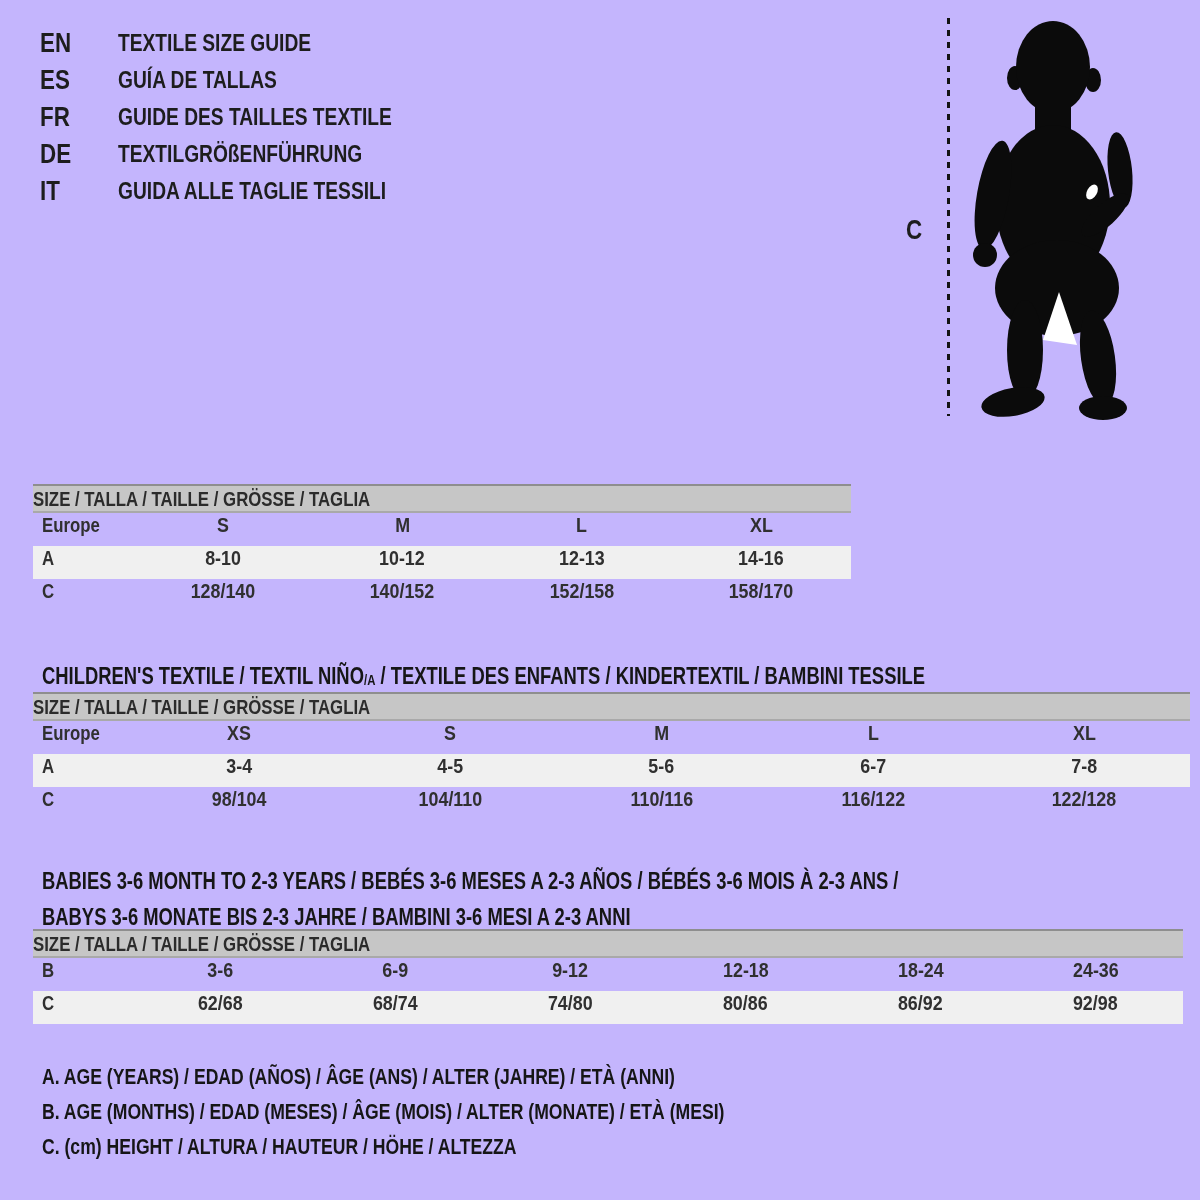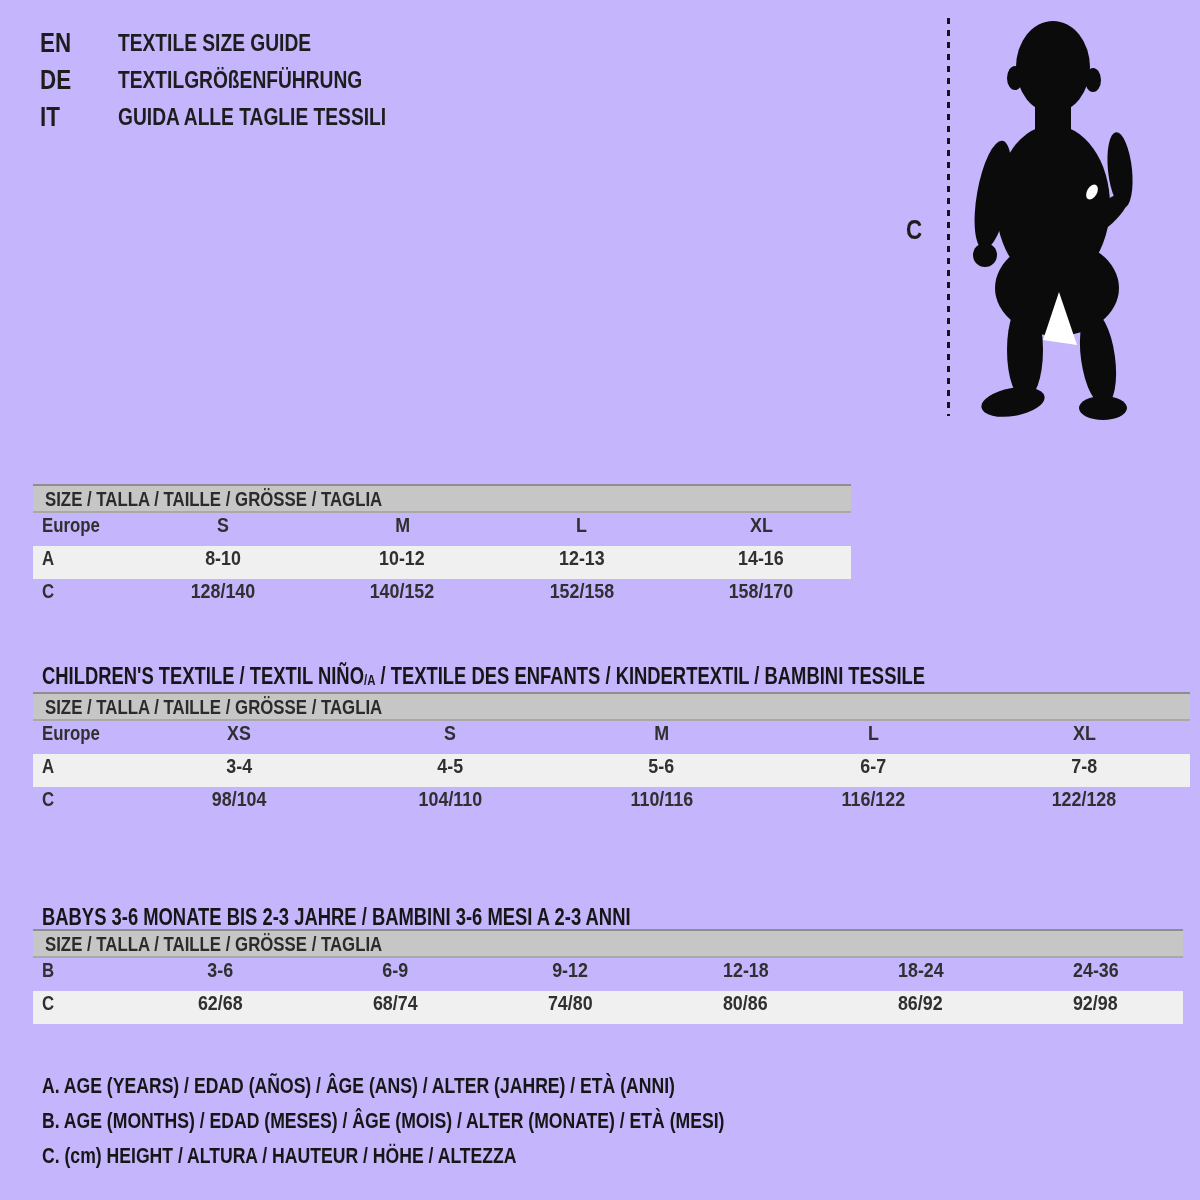--- a/index.html
+++ b/index.html
@@ -30,40 +30,48 @@
   .t-babies-title2{top:885px;}
   .sub-small{font-size:0.62em;vertical-align:-0.08em;}
 
   
   .size-table{position:absolute;left:33px;}
   .tbl-junior{top:484px;width:818px;}
   .tbl-children{top:692px;width:1157px;}
   .tbl-babies{top:929px;width:1150px;}
   .t-header{box-sizing:border-box;height:29px;background:#c6c6c6;
     border-top:2px solid #8e8e8e;border-bottom:2px solid #a9a9a9;
-    display:flex;align-items:center;padding-left:12px;
+    display:flex;align-items:center;padding-left:0;
     font-size:21px;font-weight:bold;color:#2b2b2b;}
   .t-row{display:flex;height:33px;font-size:21px;font-weight:bold;color:#303030;}
   .t-row.shaded{background:#f0f0f0;}
   .t-label{width:100px;padding-left:9px;box-sizing:border-box;}
   .t-cell{flex:1;text-align:center;}
 
   
   .legend{position:absolute;left:42px;top:1064px;}
-  .legend-line{height:35px;display:flex;align-items:flex-end;font-size:22px;font-weight:bold;color:#161616;}
+  .legend-line{height:35px;display:flex;align-items:flex-start;font-size:22px;font-weight:bold;color:#161616;}
 </style>
 </head>
 <body>
 
 <div class="canvas">
 
   <div class="lang-block">
       <div class="lang-row">
         <span class="lang-code"><span class="cond">EN</span></span>
         <span class="lang-label"><span class="cond">TEXTILE SIZE GUIDE</span></span>
+      </div>
+      <div class="lang-row">
+        <span class="lang-code"><span class="cond">ES</span></span>
+        <span class="lang-label"><span class="cond">GUÍA DE TALLAS</span></span>
+      </div>
+      <div class="lang-row">
+        <span class="lang-code"><span class="cond">FR</span></span>
+        <span class="lang-label"><span class="cond">GUIDE DES TAILLES TEXTILE</span></span>
       </div>
       <div class="lang-row">
         <span class="lang-code"><span class="cond">DE</span></span>
         <span class="lang-label"><span class="cond">TEXTILGRÖßENFÜHRUNG</span></span>
       </div>
       <div class="lang-row">
         <span class="lang-code"><span class="cond">IT</span></span>
         <span class="lang-label"><span class="cond">GUIDA ALLE TAGLIE TESSILI</span></span>
       </div>
     </div>
@@ -144,20 +152,21 @@
       <div class="t-row">
         <div class="t-label"><span class="cond">C</span></div>
         <div class="t-cell"><span class="condc">98/104</span></div>
         <div class="t-cell"><span class="condc">104/110</span></div>
         <div class="t-cell"><span class="condc">110/116</span></div>
         <div class="t-cell"><span class="condc">116/122</span></div>
         <div class="t-cell"><span class="condc">122/128</span></div>
       </div>
     </div>
 
+  <h2 class="sec-title t-babies-title1"><span class="cond">BABIES 3-6 MONTH TO 2-3 YEARS / BEBÉS 3-6 MESES A 2-3 AÑOS / BÉBÉS 3-6 MOIS À 2-3 ANS /</span></h2>
   <h2 class="sec-title t-babies-title2"><span class="cond">BABYS 3-6 MONATE BIS 2-3 JAHRE / BAMBINI 3-6 MESI A 2-3 ANNI</span></h2>
   <div class="size-table tbl-babies">
       <div class="t-header">
         <span class="cond">SIZE / TALLA / TAILLE / GRÖSSE / TAGLIA</span>
       </div>
       <div class="t-row">
         <div class="t-label"><span class="cond">B</span></div>
         <div class="t-cell"><span class="condc">3-6</span></div>
         <div class="t-cell"><span class="condc">6-9</span></div>
         <div class="t-cell"><span class="condc">9-12</span></div>

